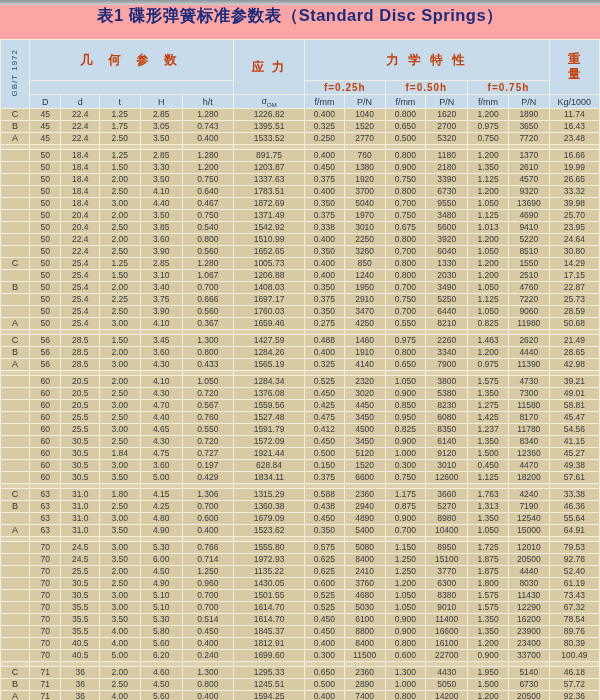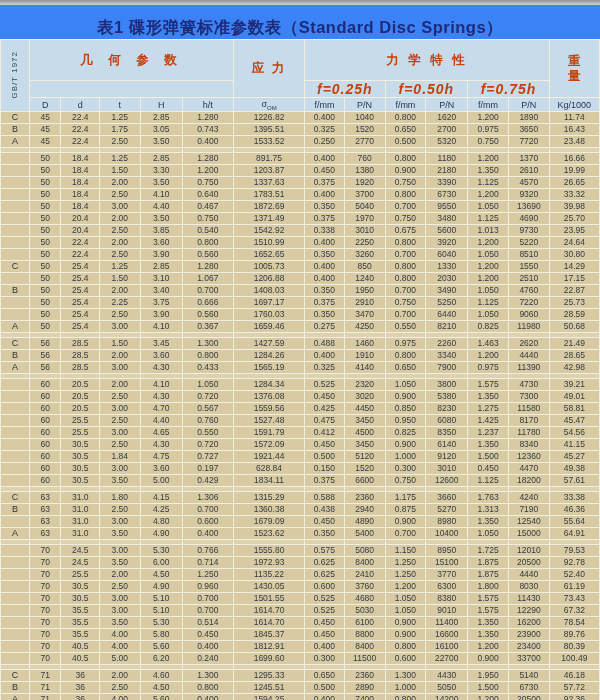--- a/index.html
+++ b/index.html
@@ -1,32 +1,32 @@
 <!DOCTYPE html>
 <html style="--header-bg: #c8dbea; --cell-bg: #d8cba4; --sep-bg: #ddd1ae; --grid-color: #f2eee0; --title-color: #1d2b7b;"><head>
 <meta charset="utf-8">
 <style>
   * { margin:0; padding:0; box-sizing:border-box; }
   html,body { width:600px; }
   body { font-family:"Liberation Sans","DejaVu Sans",sans-serif; background:#efe9da; }
   .page { position:relative; width:600px; height:700px; overflow:hidden; background:#f7f6f2; }
   .top-strip { height:5px; background:linear-gradient(#8d9296,#cfd2d4); }
-  .title-bar { height:34px; display:flex; align-items:flex-end; justify-content:center;
-               background:#3b82f6; }
+  .title-bar { height:34px; display:flex; align-items:flex-start; justify-content:center;
+               background:#fca5a5; }
   .title-bar h1 { font-size:16.5px; font-weight:bold; color:var(--title-color,#1d2b7b); letter-spacing:0.5px; }
   table { width:600px; table-layout:fixed; border-collapse:separate; border-spacing:1px;
           background:var(--grid-color,#f2eee0); }
   th, td { text-align:center; vertical-align:middle; overflow:hidden; white-space:nowrap; }
   thead th { background:var(--header-bg,#c8dbea); color:#c2410c; font-weight:bold; }
   .gbt-cell { font-size:8px; font-weight:normal; color:#37465f; }
   .vert { writing-mode:vertical-rl; transform:rotate(180deg); display:inline-block;
           letter-spacing:1px; line-height:1; }
   .grp-hd { font-size:12.5px; letter-spacing:6px; height:40px; }
   .wt-hd { font-size:12.5px; line-height:15px; letter-spacing:0; }
-  .defl-row th { font-size:14px; height:13px; font-weight:bold; letter-spacing:1px;font-style:italic; }
+  .defl-row th { font-size:10px; height:13px; font-weight:bold; letter-spacing:1px; }
   .col-row th { font-size:9px; height:13px; font-weight:normal; color:#28364f; }
   .col-row th sub { font-size:6px; }
   tbody td { background:var(--cell-bg,#d8cba4); height:11px; line-height:11px;
              font-size:8.5px; color:#363b40; }
   tbody td.series { font-size:9px; color:#2f3438; }
   tr.sep td { background:var(--sep-bg,#ddd1ae); height:4px; }
 </style>
 </head>
 <body>
 
@@ -253,21 +253,21 @@
           <td class="">20.4</td>
           <td class="">2.50</td>
           <td class="">3.85</td>
           <td class="">0.540</td>
           <td class="">1542.92</td>
           <td class="">0.338</td>
           <td class="">3010</td>
           <td class="">0.675</td>
           <td class="">5600</td>
           <td class="">1.013</td>
-          <td class="">9730</td>
+          <td class="">9410</td>
           <td class="">23.95</td>
         </tr>
         <tr>
           <td class="series"></td>
           <td class="">50</td>
           <td class="">22.4</td>
           <td class="">2.00</td>
           <td class="">3.60</td>
           <td class="">0.800</td>
           <td class="">1510.99</td>

